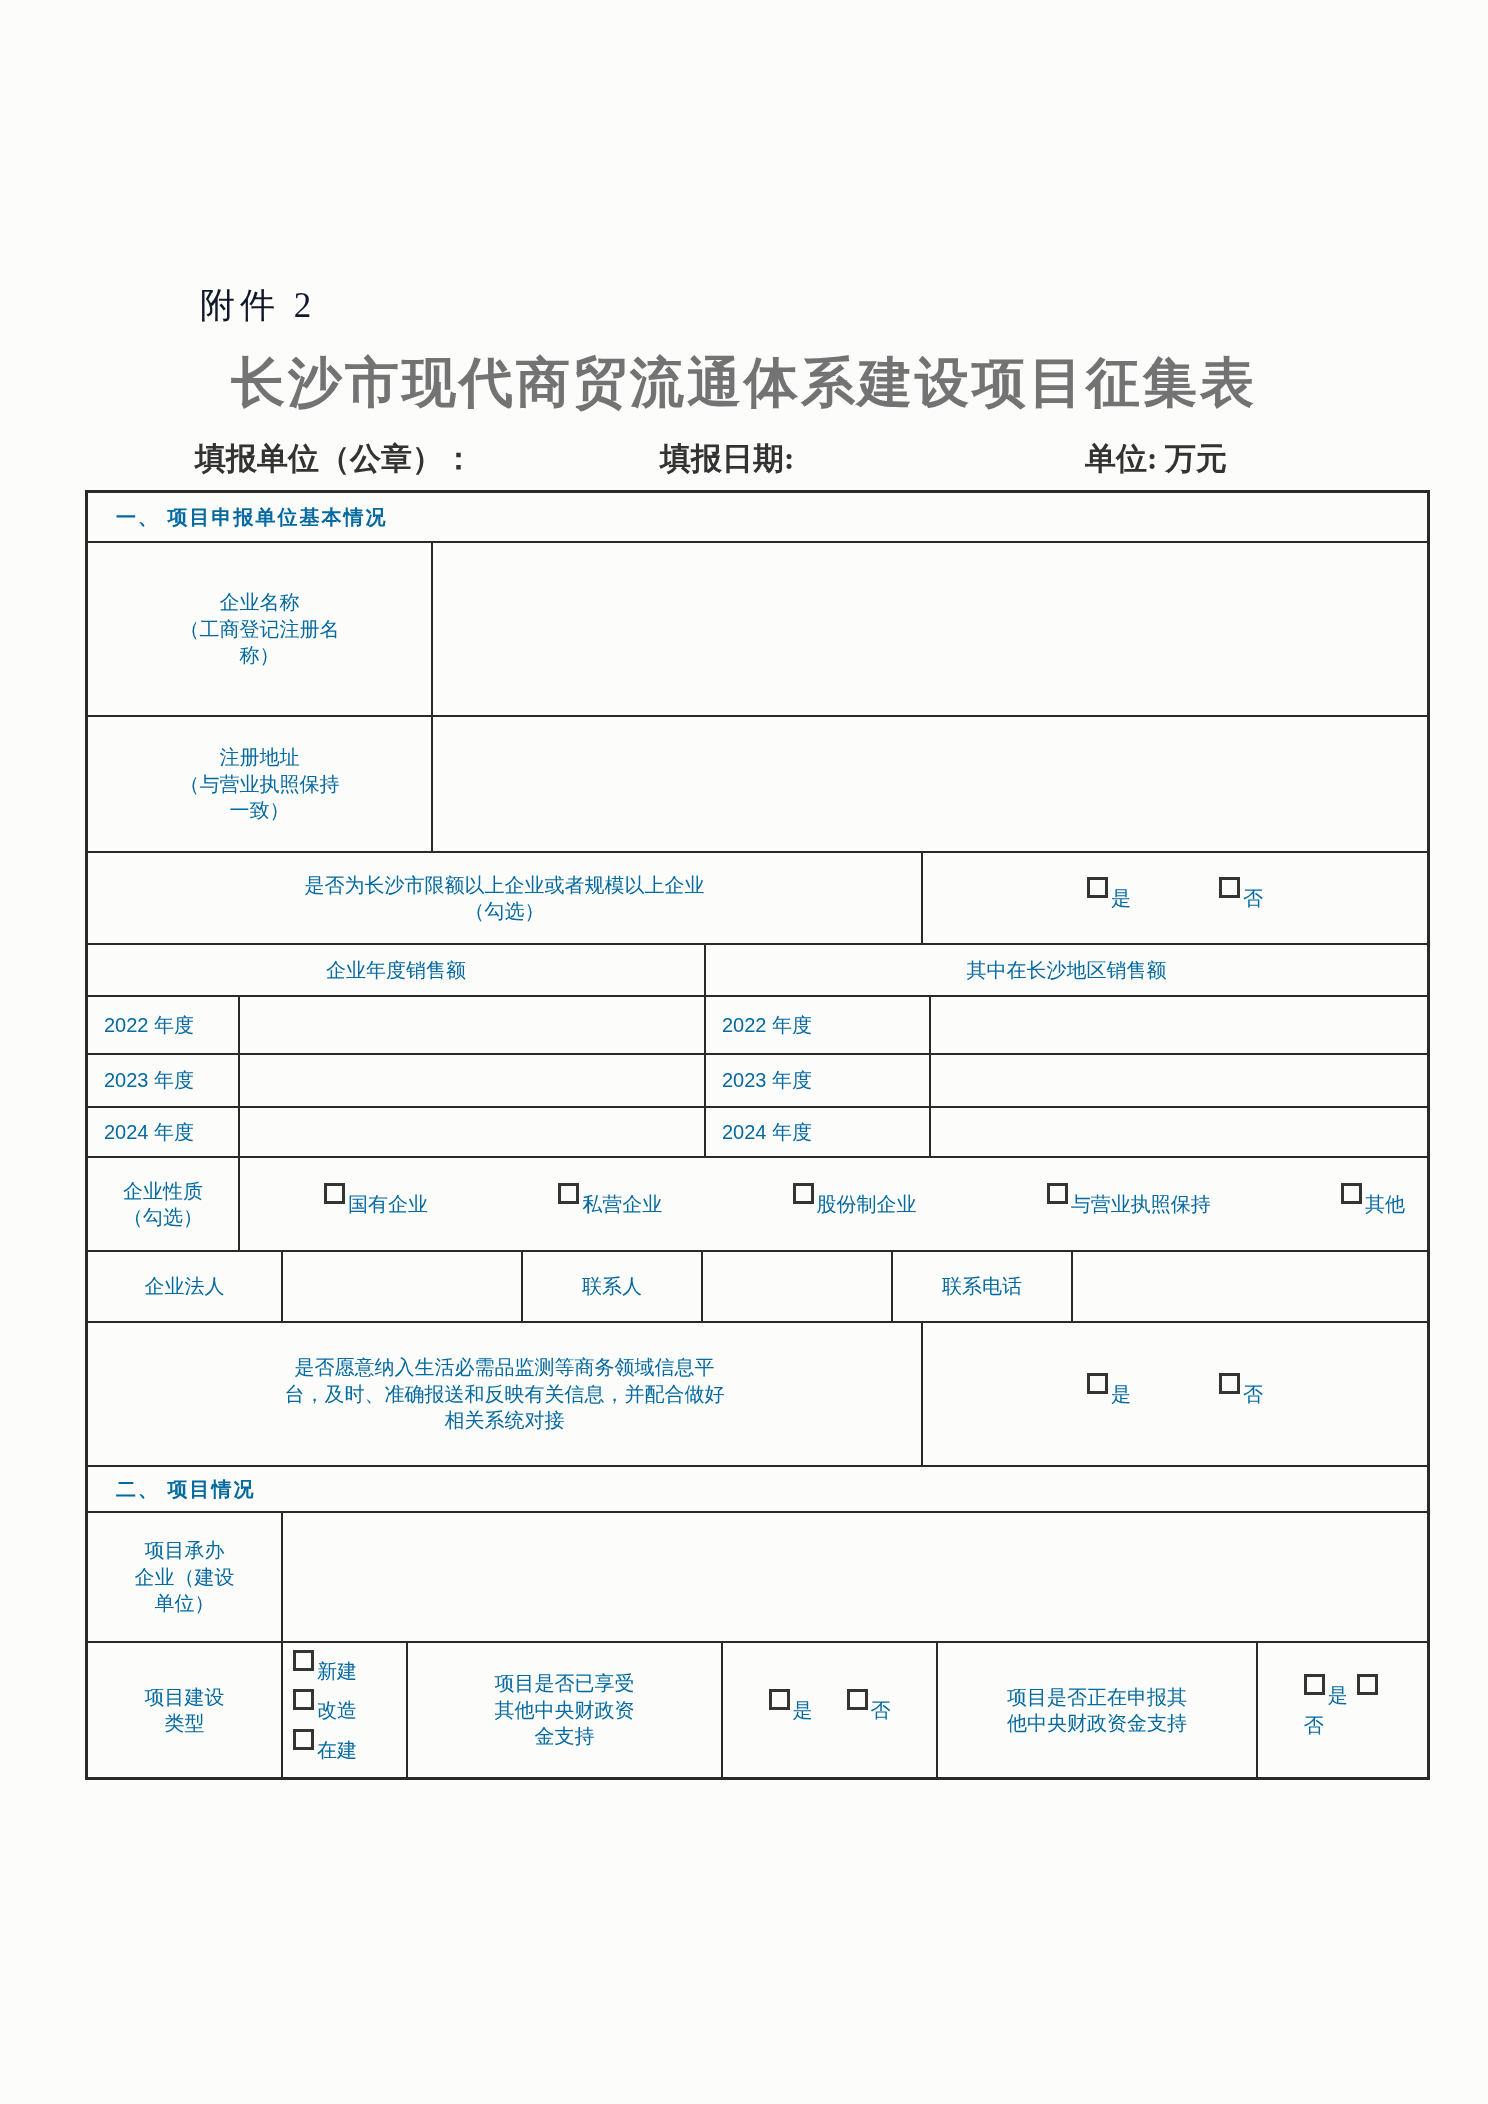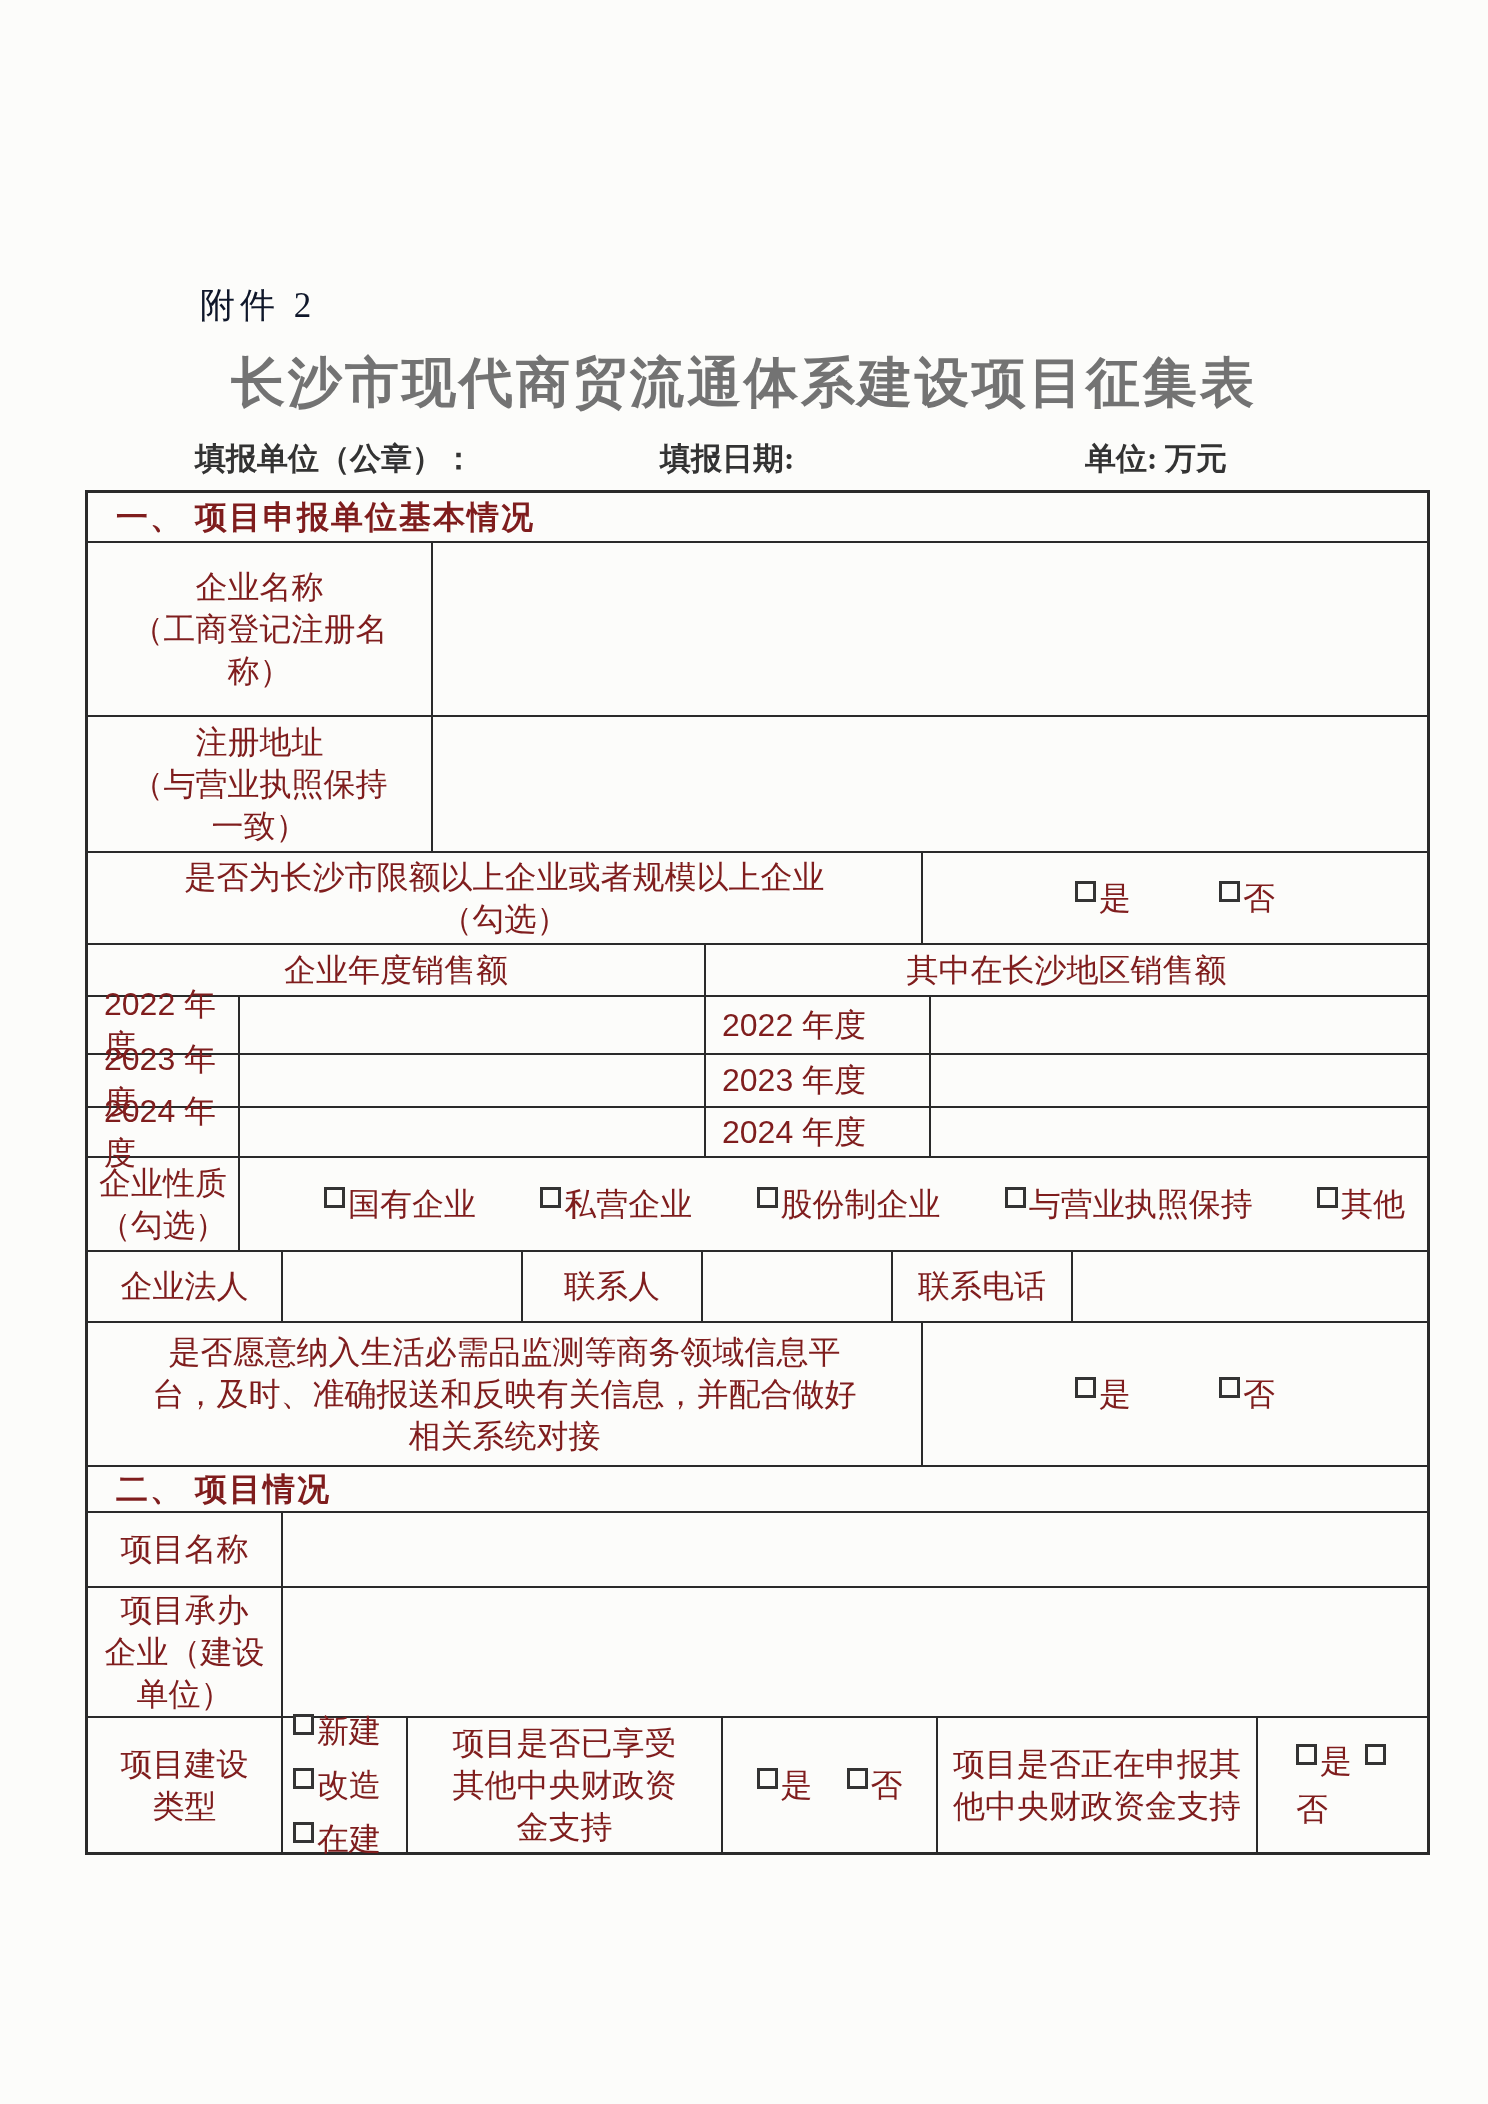--- a/index.html
+++ b/index.html
@@ -38,21 +38,21 @@
     position:absolute; top:490px; left:85px; width:1345px;
     border:3px solid #2a2a2a;
     background:#fcfcfa;
   }
   .trow { display:flex; width:100%; border-bottom:2px solid #2a2a2a; }
   .trow:last-child { border-bottom:none; }
   .cell {
     border-right:2px solid #2a2a2a;
     display:flex; align-items:center; justify-content:center;
     text-align:center;
-    font-size:32px; line-height:1.32; color:#7f1d1d;
+    font-size:20px; line-height:1.32; color:#0369a1;
     padding:4px 6px;
     flex:none;
   }
   .cell:last-child { border-right:none; }
   .lines { white-space:pre-line; }
   .sec-header {
     justify-content:flex-start; text-align:left;
     padding-left:28px; font-weight:bold; letter-spacing:2px;
   }
   .year-label { justify-content:flex-start; text-align:left; padding-left:16px; }
@@ -194,24 +194,20 @@
           <span class="opt"><span class="cb"></span><span>是</span></span>
           <span class="opt"><span class="cb"></span><span>否</span></span>
         </div>
       </div>
     </div>
 
     <div class="trow h46">
       <div class="cell sec-header" style="width:1093px">二、 项目情况</div>
     </div>
 
-    <div class="trow h75">
-      <div class="cell w195">项目名称</div>
-      <div class="cell w1144"></div>
-    </div>
 
     <div class="trow h130">
       <div class="cell w195 lines">项目承办
 企业（建设
 单位）</div>
       <div class="cell w1144"></div>
     </div>
 
     <div class="trow h134">
       <div class="cell w195 lines">项目建设

